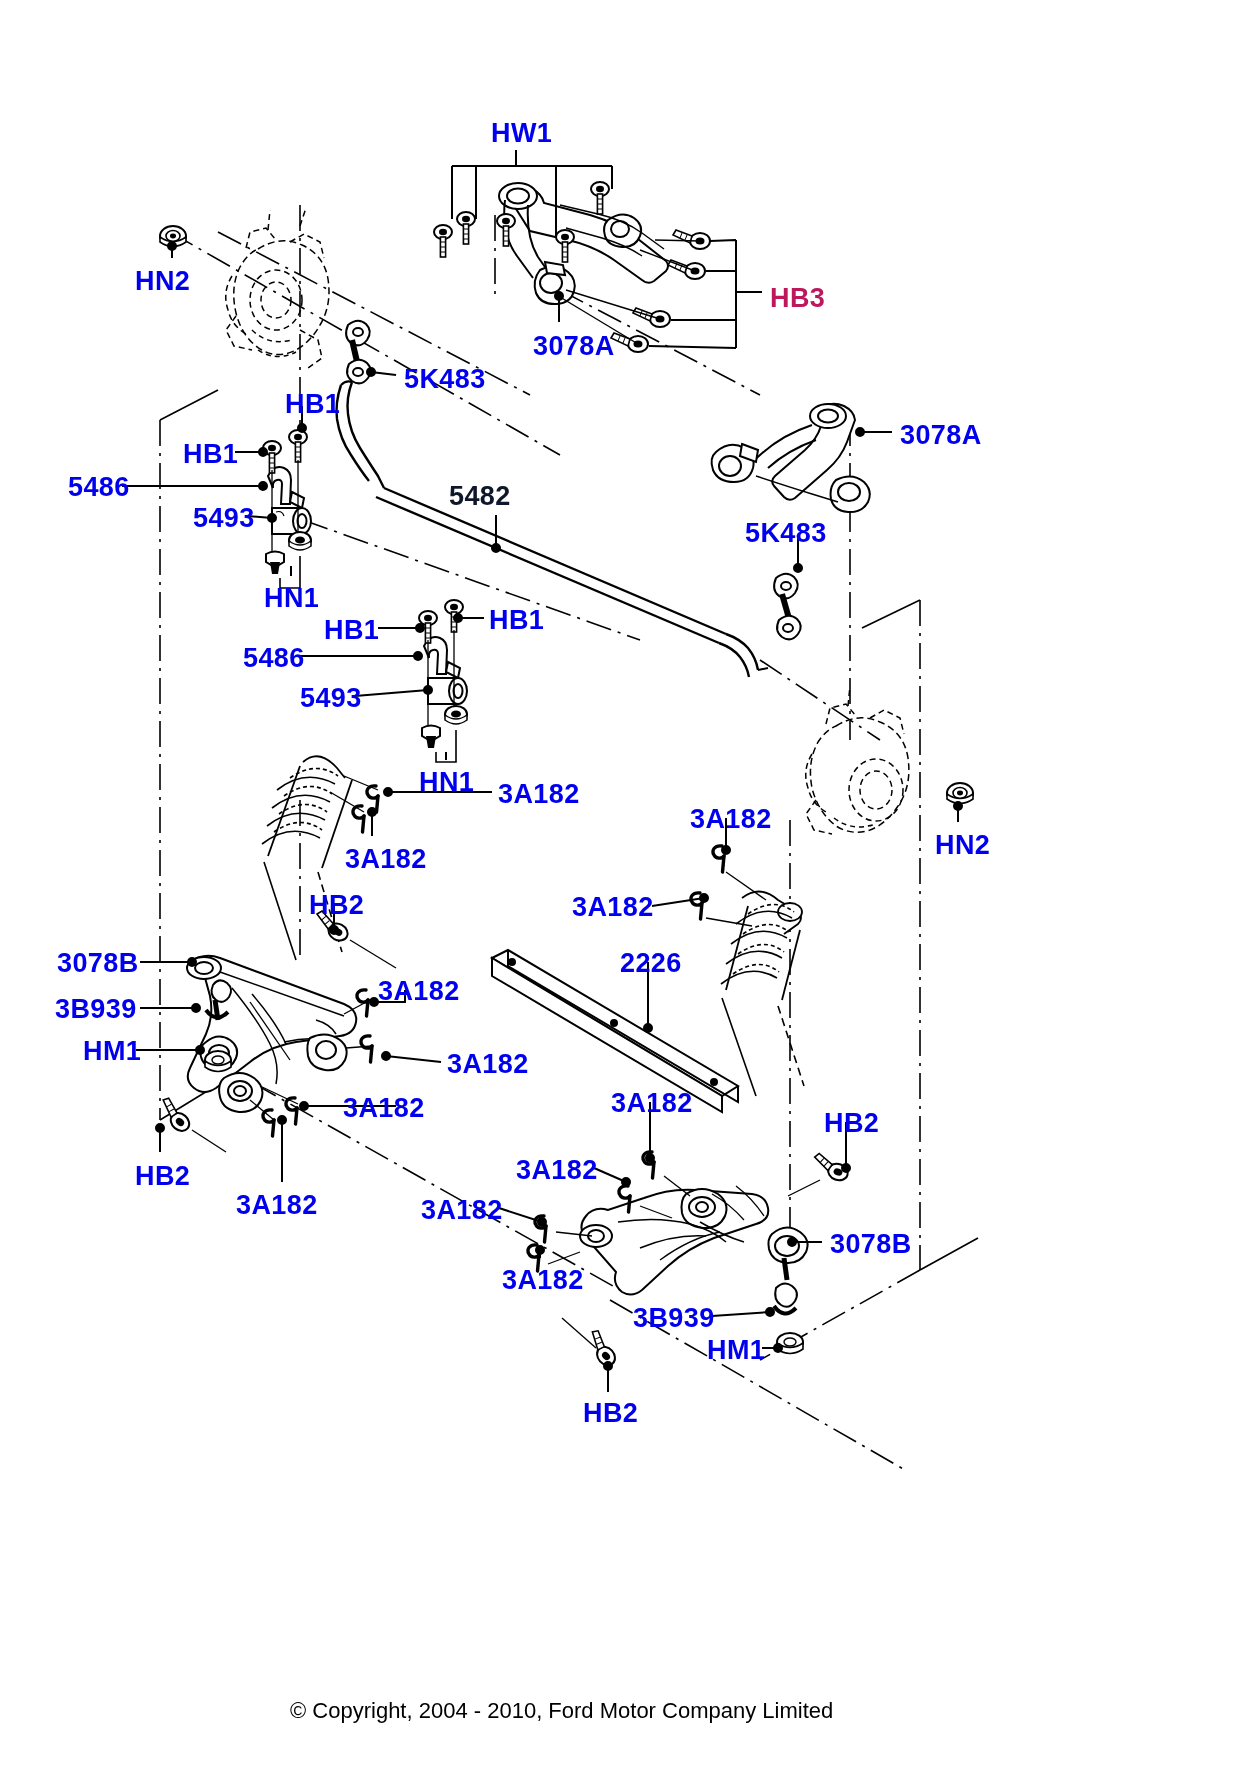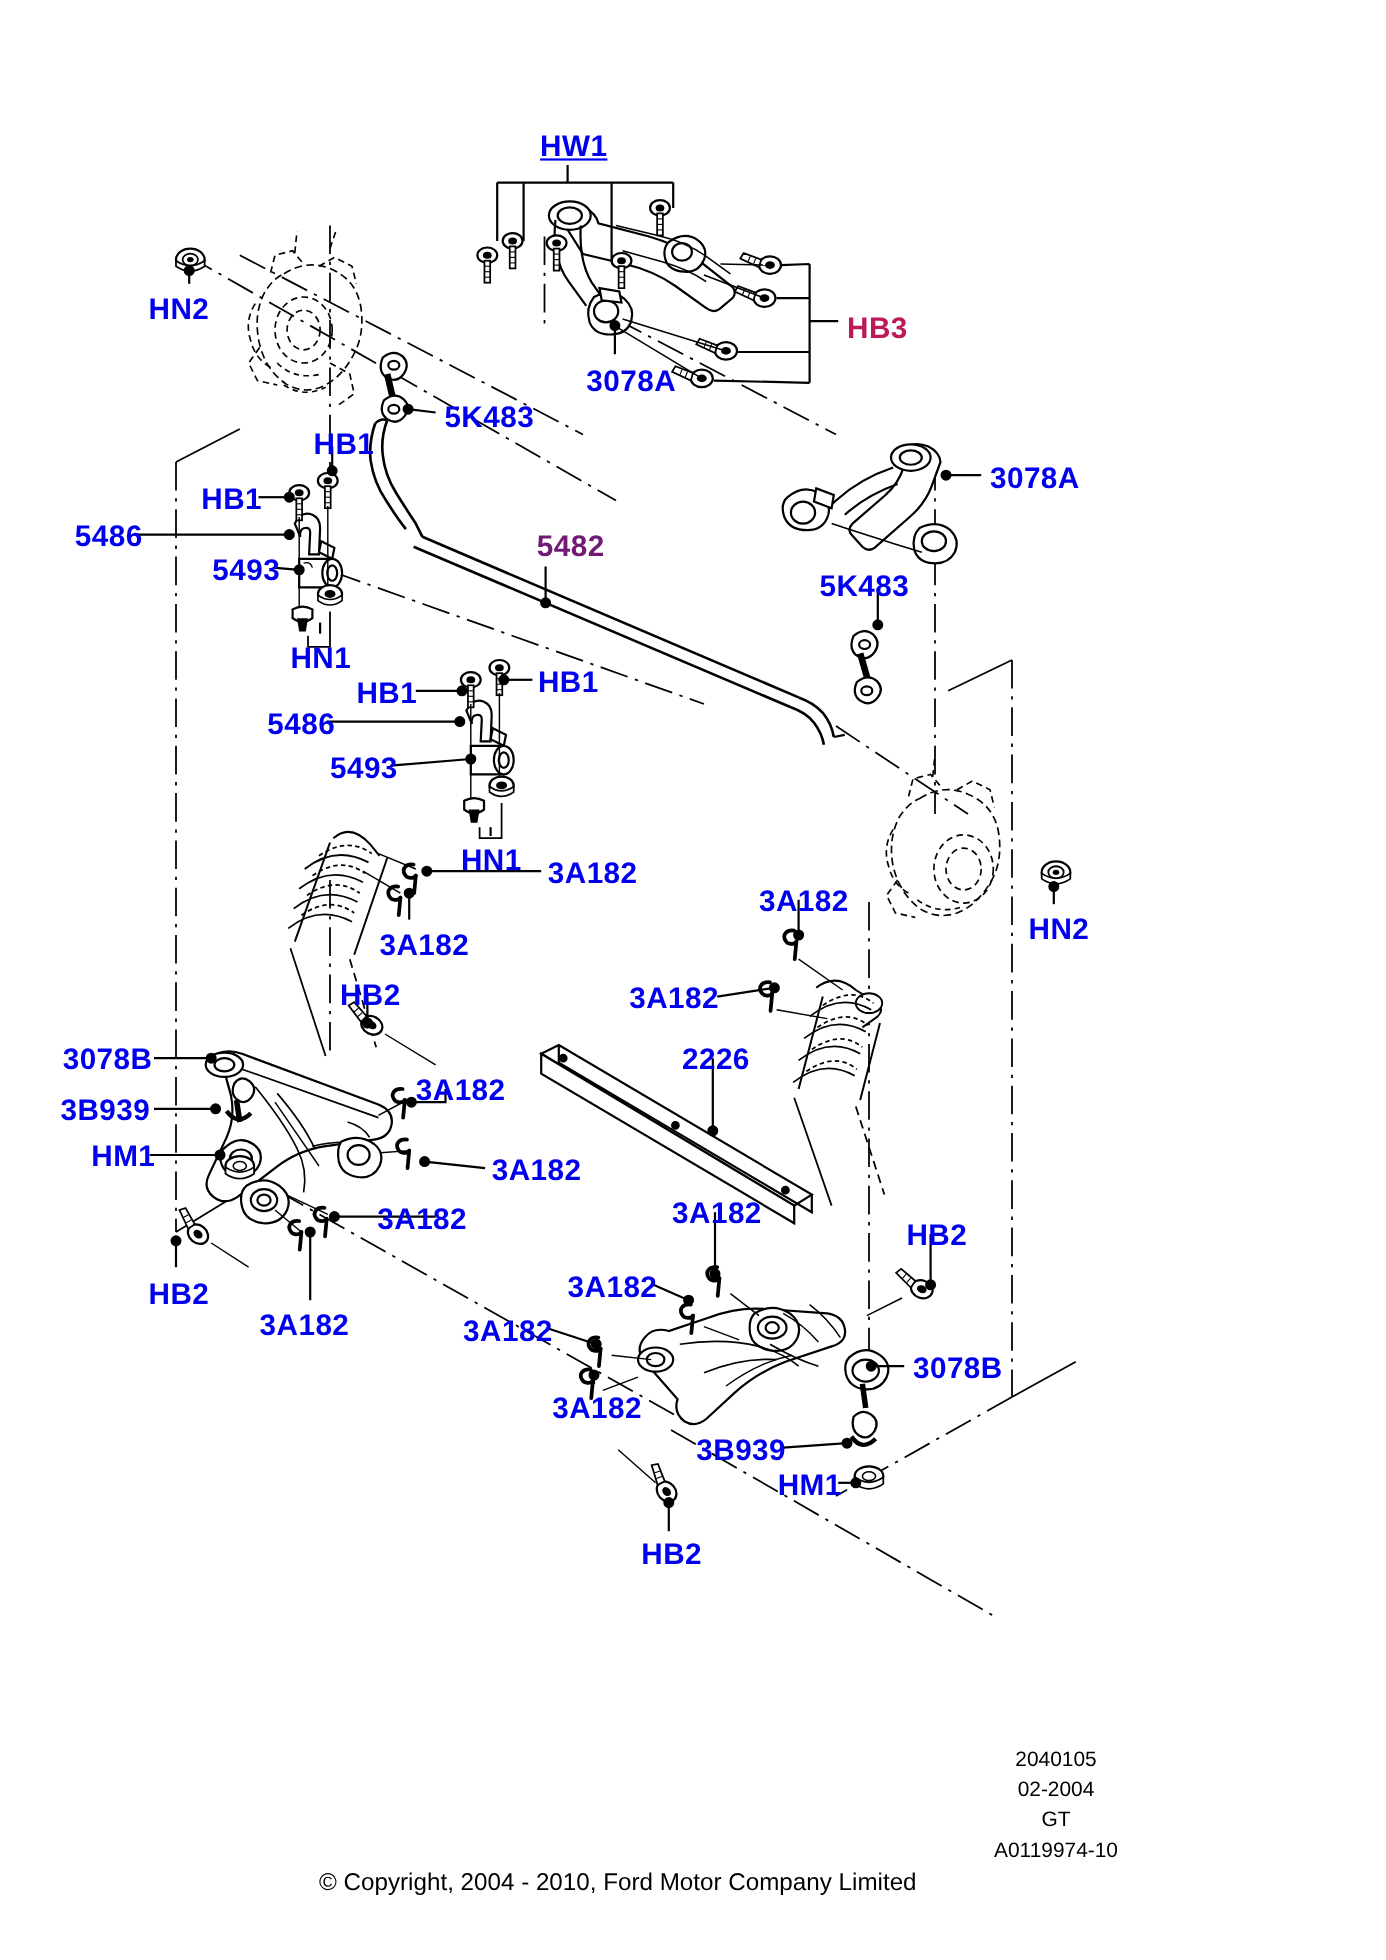--- a/index.html
+++ b/index.html
@@ -604,30 +604,30 @@
 
       <path d="M 762,1348 L 778,1348" fill="none"></path>
         <circle cx="778" cy="1348" r="4"></circle>
 
       <path d="M 608,1392 L 608,1366" fill="none"></path>
         <circle cx="608" cy="1366" r="4"></circle>
     </g>
   </svg>
 
   <div id="labels">
-      <div class="lbl" style="left: 491px; top: 120px; color: rgb(0, 0, 238); text-decoration: underline;">HW1</div>
+      <div class="lbl" style="left: 491px; top: 120px; color: rgb(0, 0, 238);">HW1</div>
       <div class="lbl" style="left: 135px; top: 268px; color: rgb(0, 0, 238);">HN2</div>
       <div class="lbl" style="left: 770px; top: 285px; color: #be185d;">HB3</div>
       <div class="lbl" style="left: 533px; top: 333px; color: rgb(0, 0, 238);">3078A</div>
       <div class="lbl" style="left: 404px; top: 366px; color: rgb(0, 0, 238);">5K483</div>
       <div class="lbl" style="left: 285px; top: 391px; color: rgb(0, 0, 238);">HB1</div>
       <div class="lbl" style="left: 183px; top: 441px; color: rgb(0, 0, 238);">HB1</div>
       <div class="lbl" style="left: 900px; top: 422px; color: rgb(0, 0, 238);">3078A</div>
       <div class="lbl" style="left: 68px; top: 474px; color: rgb(0, 0, 238);">5486</div>
-      <div class="lbl" style="left: 488px; top: 483px; color: #701a75;">5482</div>
+      <div class="lbl" style="left: 449px; top: 483px; color: #0f172a;">5482</div>
       <div class="lbl" style="left: 193px; top: 505px; color: rgb(0, 0, 238);">5493</div>
       <div class="lbl" style="left: 745px; top: 520px; color: rgb(0, 0, 238);">5K483</div>
       <div class="lbl" style="left: 264px; top: 585px; color: rgb(0, 0, 238);">HN1</div>
       <div class="lbl" style="left: 324px; top: 617px; color: rgb(0, 0, 238);">HB1</div>
       <div class="lbl" style="left: 489px; top: 607px; color: rgb(0, 0, 238);">HB1</div>
       <div class="lbl" style="left: 243px; top: 645px; color: rgb(0, 0, 238);">5486</div>
       <div class="lbl" style="left: 300px; top: 685px; color: rgb(0, 0, 238);">5493</div>
       <div class="lbl" style="left: 419px; top: 769px; color: rgb(0, 0, 238);">HN1</div>
       <div class="lbl" style="left: 498px; top: 781px; color: rgb(0, 0, 238);">3A182</div>
       <div class="lbl" style="left: 690px; top: 806px; color: rgb(0, 0, 238);">3A182</div>
@@ -650,20 +650,14 @@
       <div class="lbl" style="left: 421px; top: 1197px; color: rgb(0, 0, 238);">3A182</div>
       <div class="lbl" style="left: 830px; top: 1231px; color: rgb(0, 0, 238);">3078B</div>
       <div class="lbl" style="left: 502px; top: 1267px; color: rgb(0, 0, 238);">3A182</div>
       <div class="lbl" style="left: 633px; top: 1305px; color: rgb(0, 0, 238);">3B939</div>
       <div class="lbl" style="left: 707px; top: 1337px; color: rgb(0, 0, 238);">HM1</div>
       <div class="lbl" style="left: 583px; top: 1400px; color: rgb(0, 0, 238);">HB2</div>
     </div>
 
   <div class="foot" style="left:290px;top:1700px;">© Copyright, 2004 - 2010, Ford Motor Company Limited</div>
 
-  <div class="docblk" style="left:860px;top:1586px;width:200px;">
-    <div>2040105</div>
-    <div>02-2004</div>
-    <div>GT</div>
-    <div>A0119974-10</div>
-  </div>
 
 </div>
 
 </body></html>

